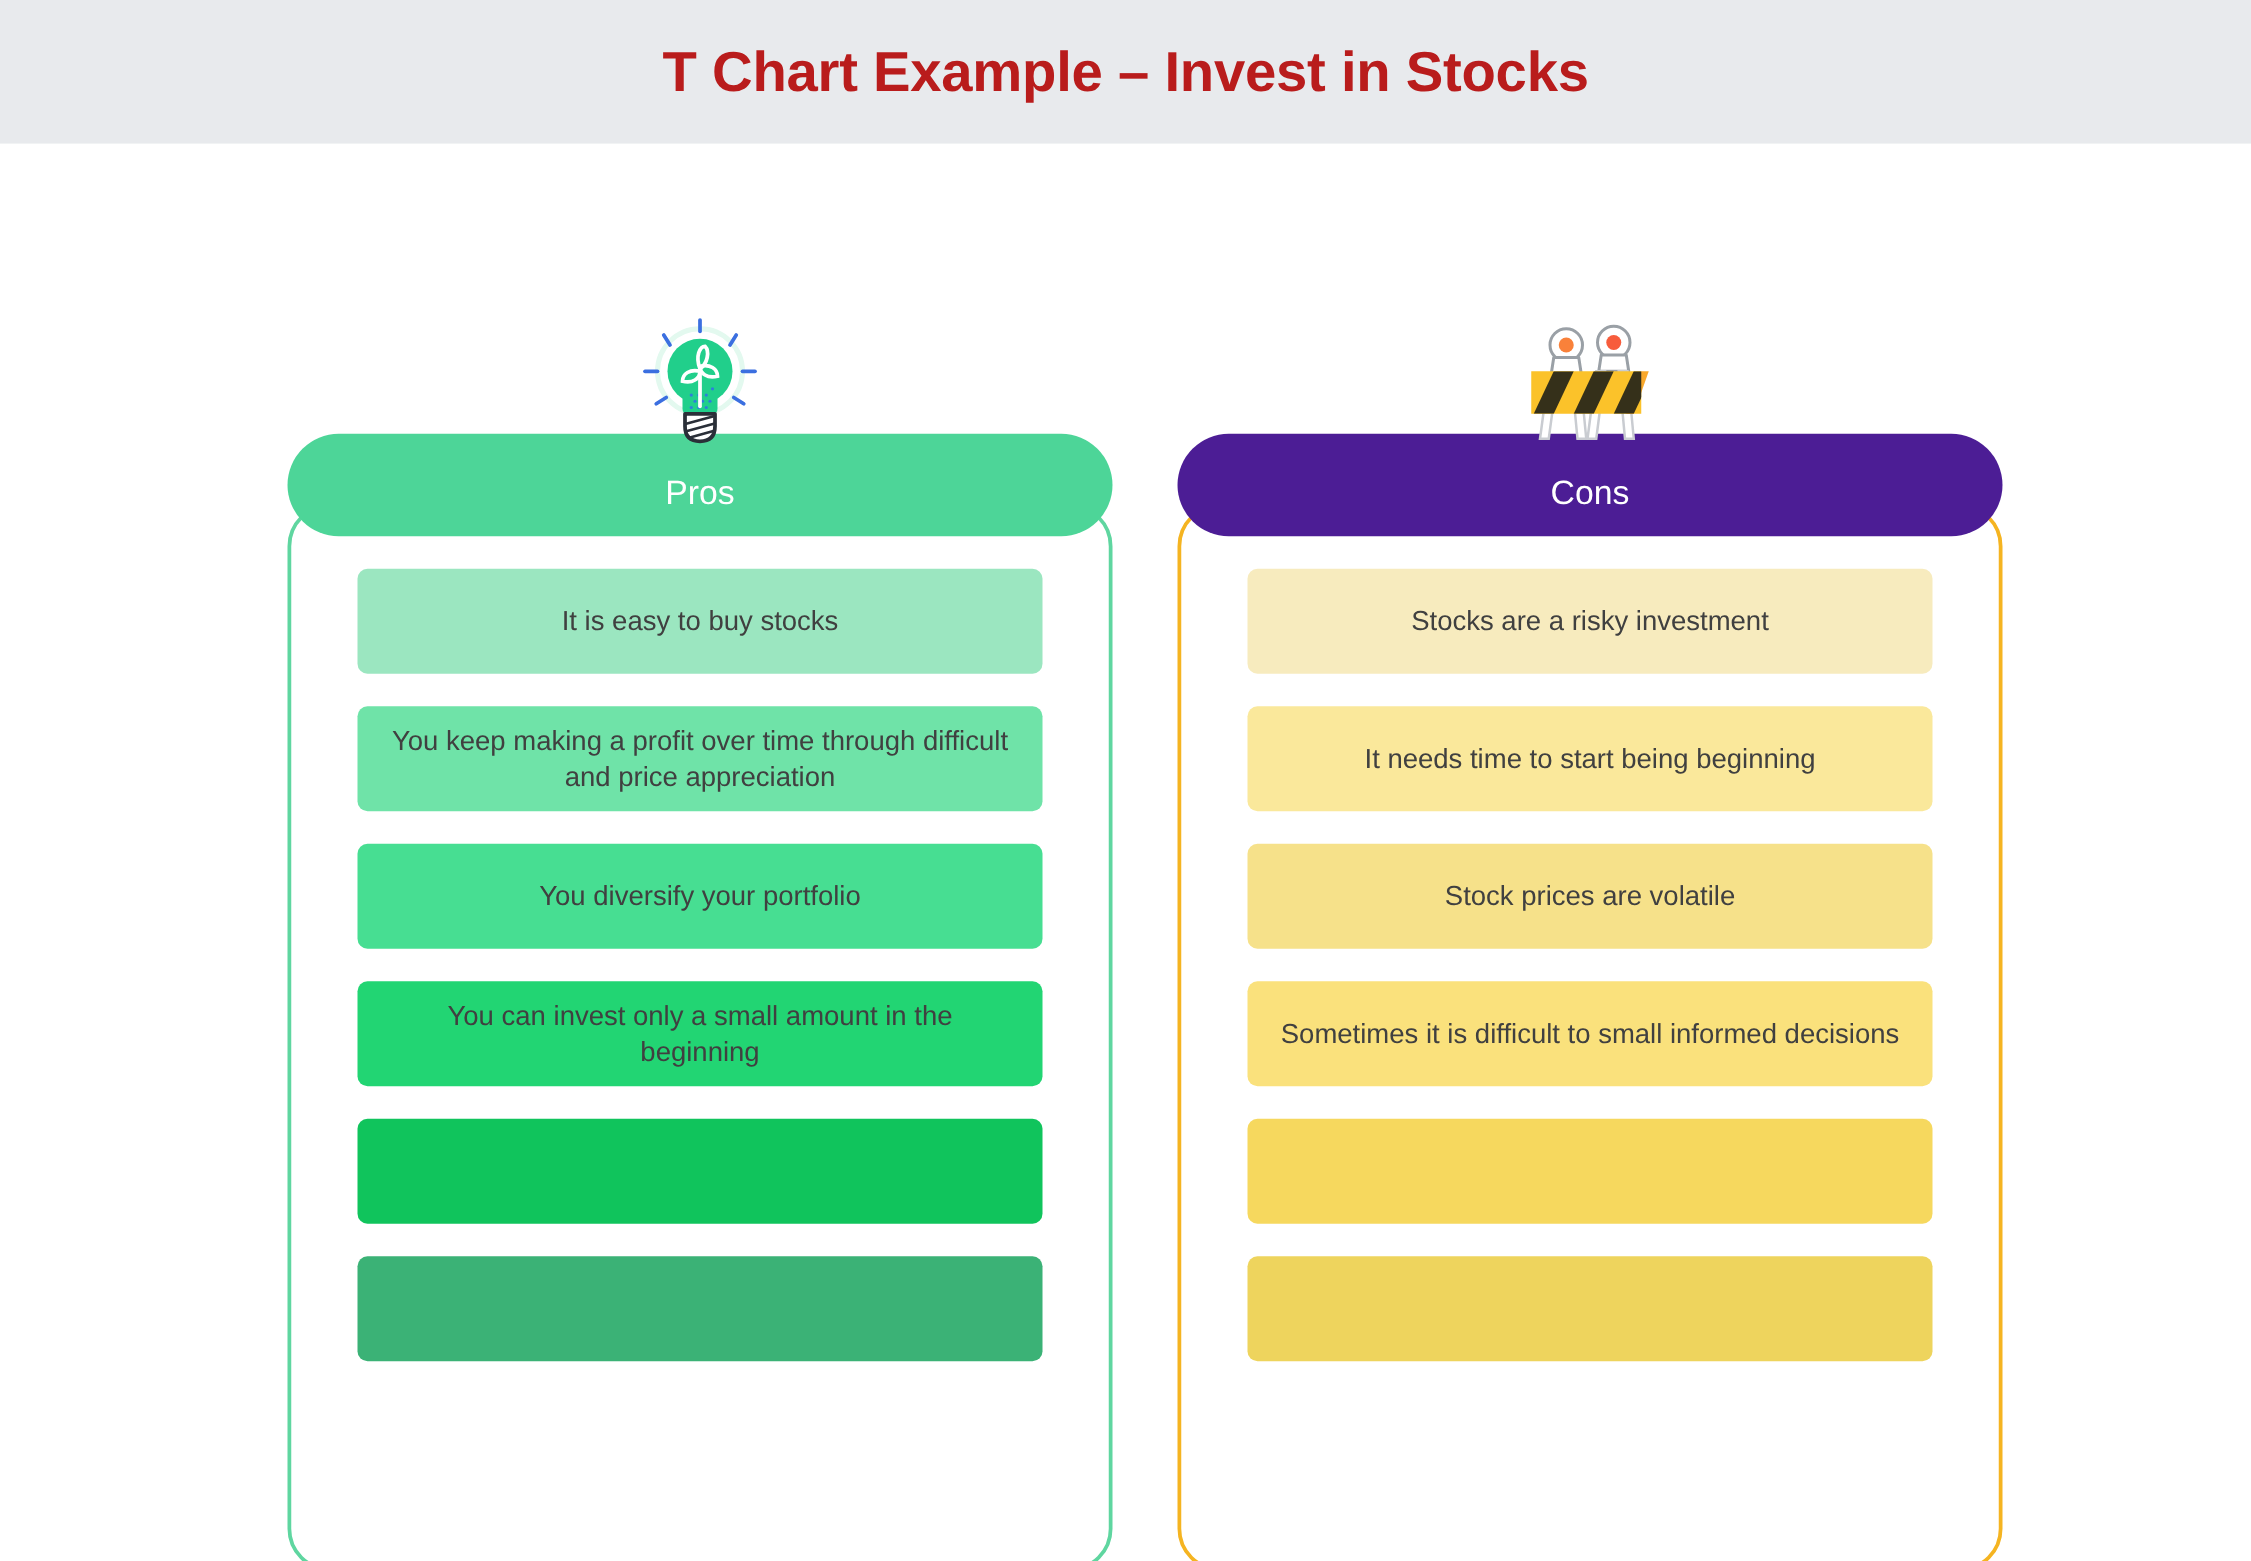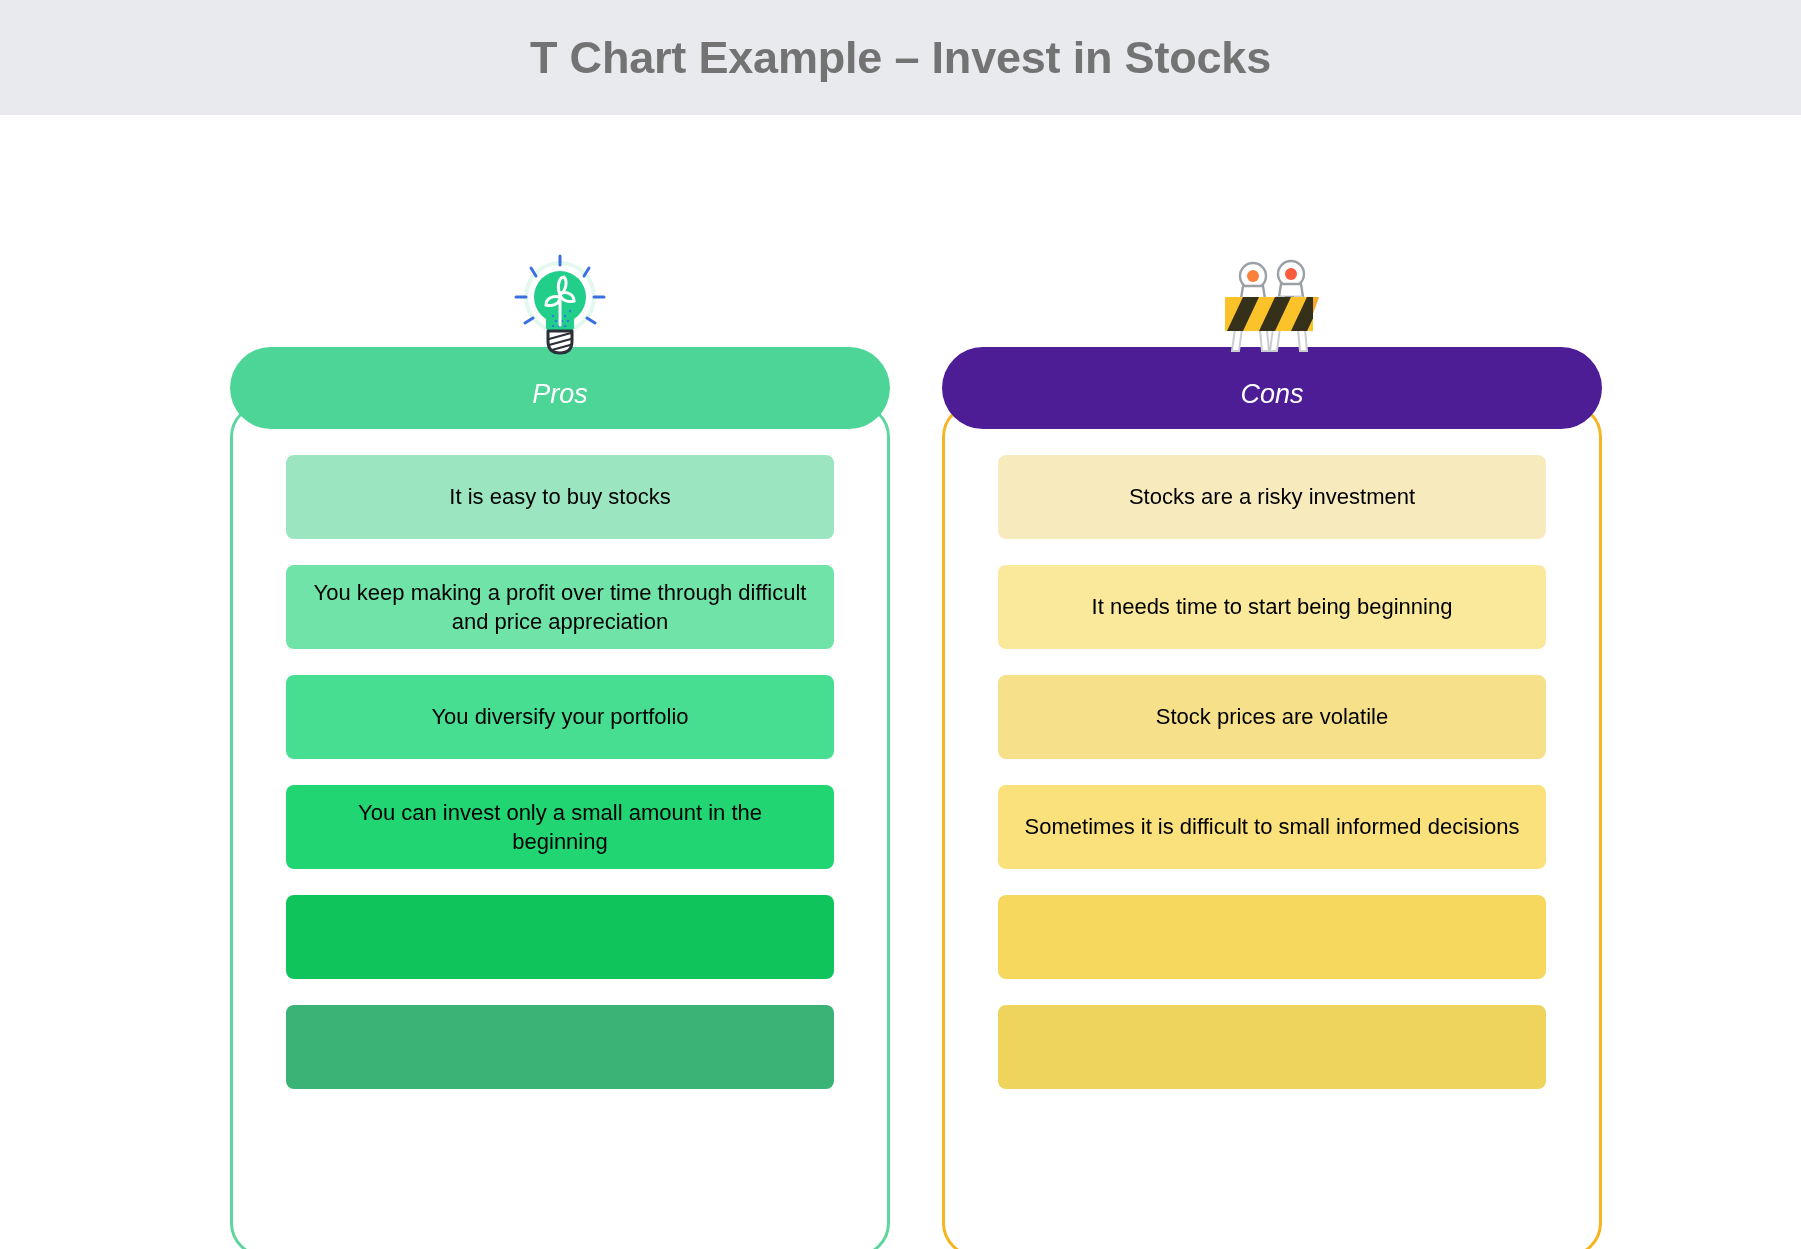--- a/index.html
+++ b/index.html
@@ -16,21 +16,21 @@
     width: 1801px;
     height: 115px;
     background: #e8eaed;
     display: flex;
     align-items: center;
     justify-content: center;
   }
   .titlebar h1 {
     font-size: 45px;
     font-weight: 700;
-    color: #737373;
+    color: #b91c1c;
     letter-spacing: -0.2px;
     line-height: 1;
   }
 
   
   .stage {
     position: relative;
     width: 1801px;
     height: 1134px;
     background: #ffffff;
@@ -61,21 +61,20 @@
   .card-header {
     position: relative;
     z-index: 3;
     width: 660px;
     height: 82px;
     border-radius: 41px;
     background: #4dd598;
     display: flex;
     align-items: center;
     justify-content: center;
-    font-style: italic;
   }
   .cons .card-header { background: #4c1d95; }
 
   .card-header .label {
     font-size: 27px;
     font-weight: 400;
     color: #ffffff;
     line-height: 1;
     position: relative;
     top: 6px;
@@ -107,21 +106,21 @@
     min-height: 84px;
     border-radius: 8px;
     display: flex;
     align-items: center;
     justify-content: center;
     text-align: center;
     padding: 8px 22px;
   }
   .item .txt {
     font-size: 22px;
-    color: #000000;
+    color: #404040;
     line-height: 1.32;
     font-weight: 400;
   }
   .item.empty { min-height: 84px; }
 
   
   .bulb-wrap { width: 104px; height: 104px; position: relative; }
   
   .barrier-wrap { width: 106px; height: 96px; position: relative; }
 </style>

